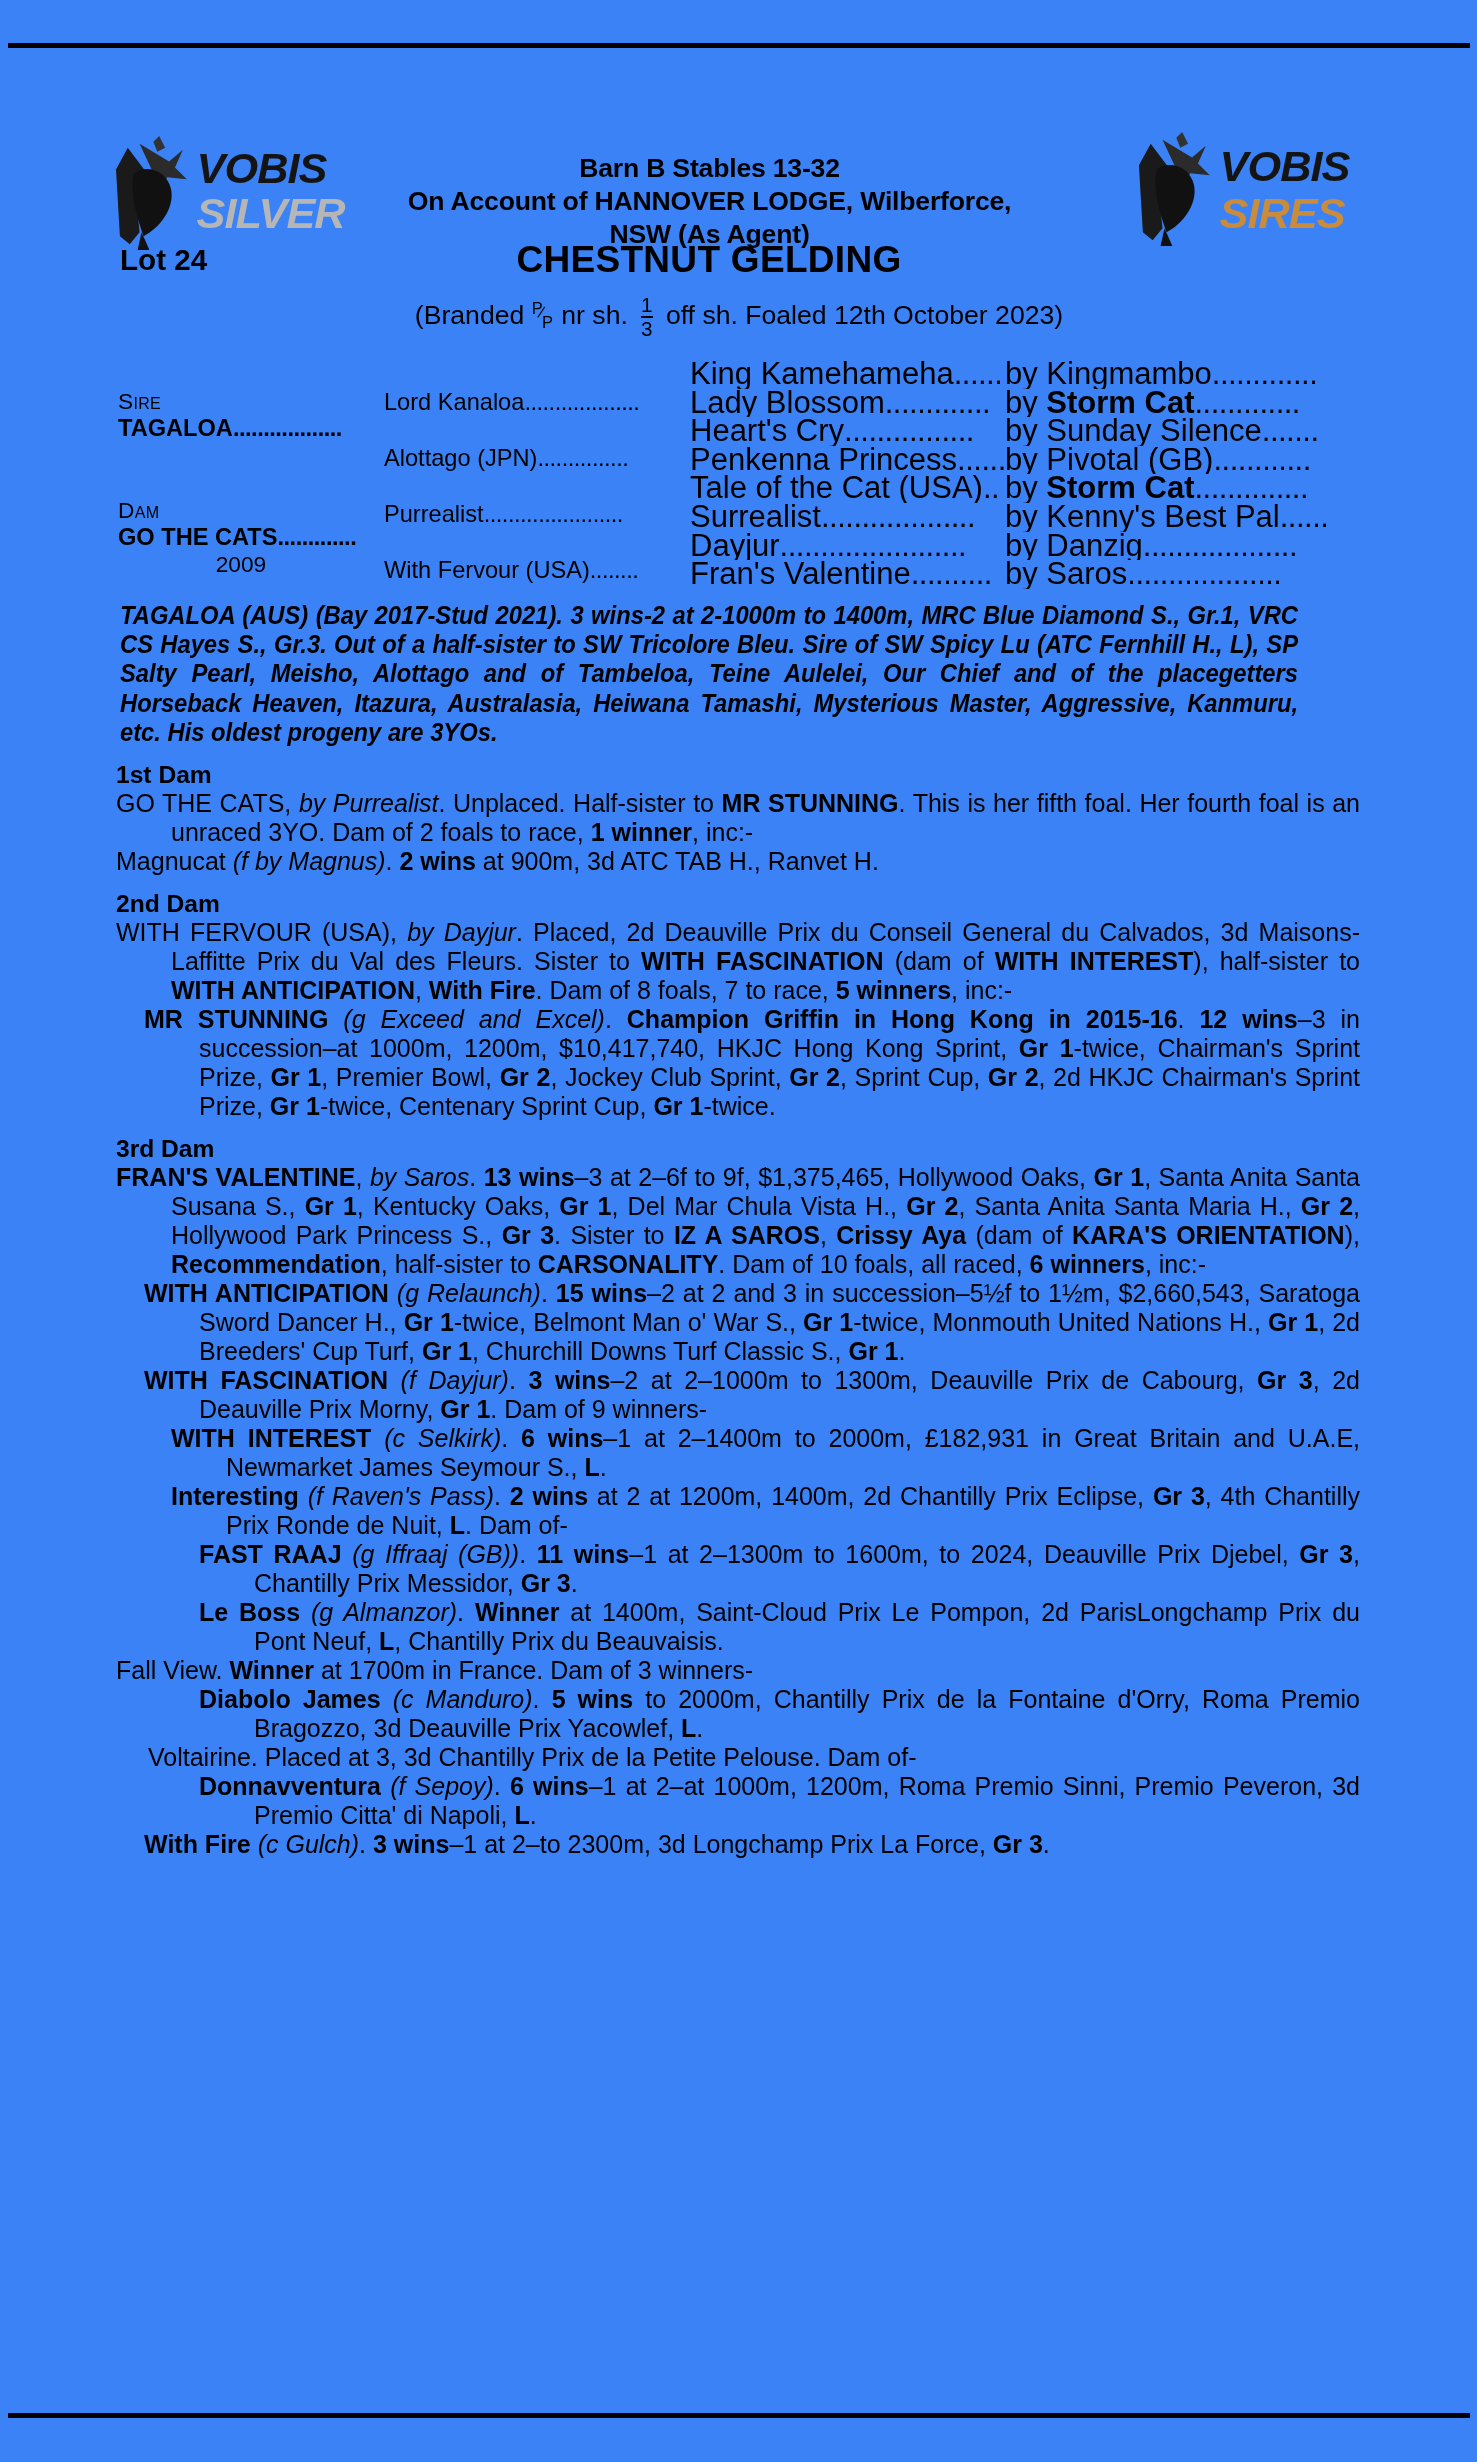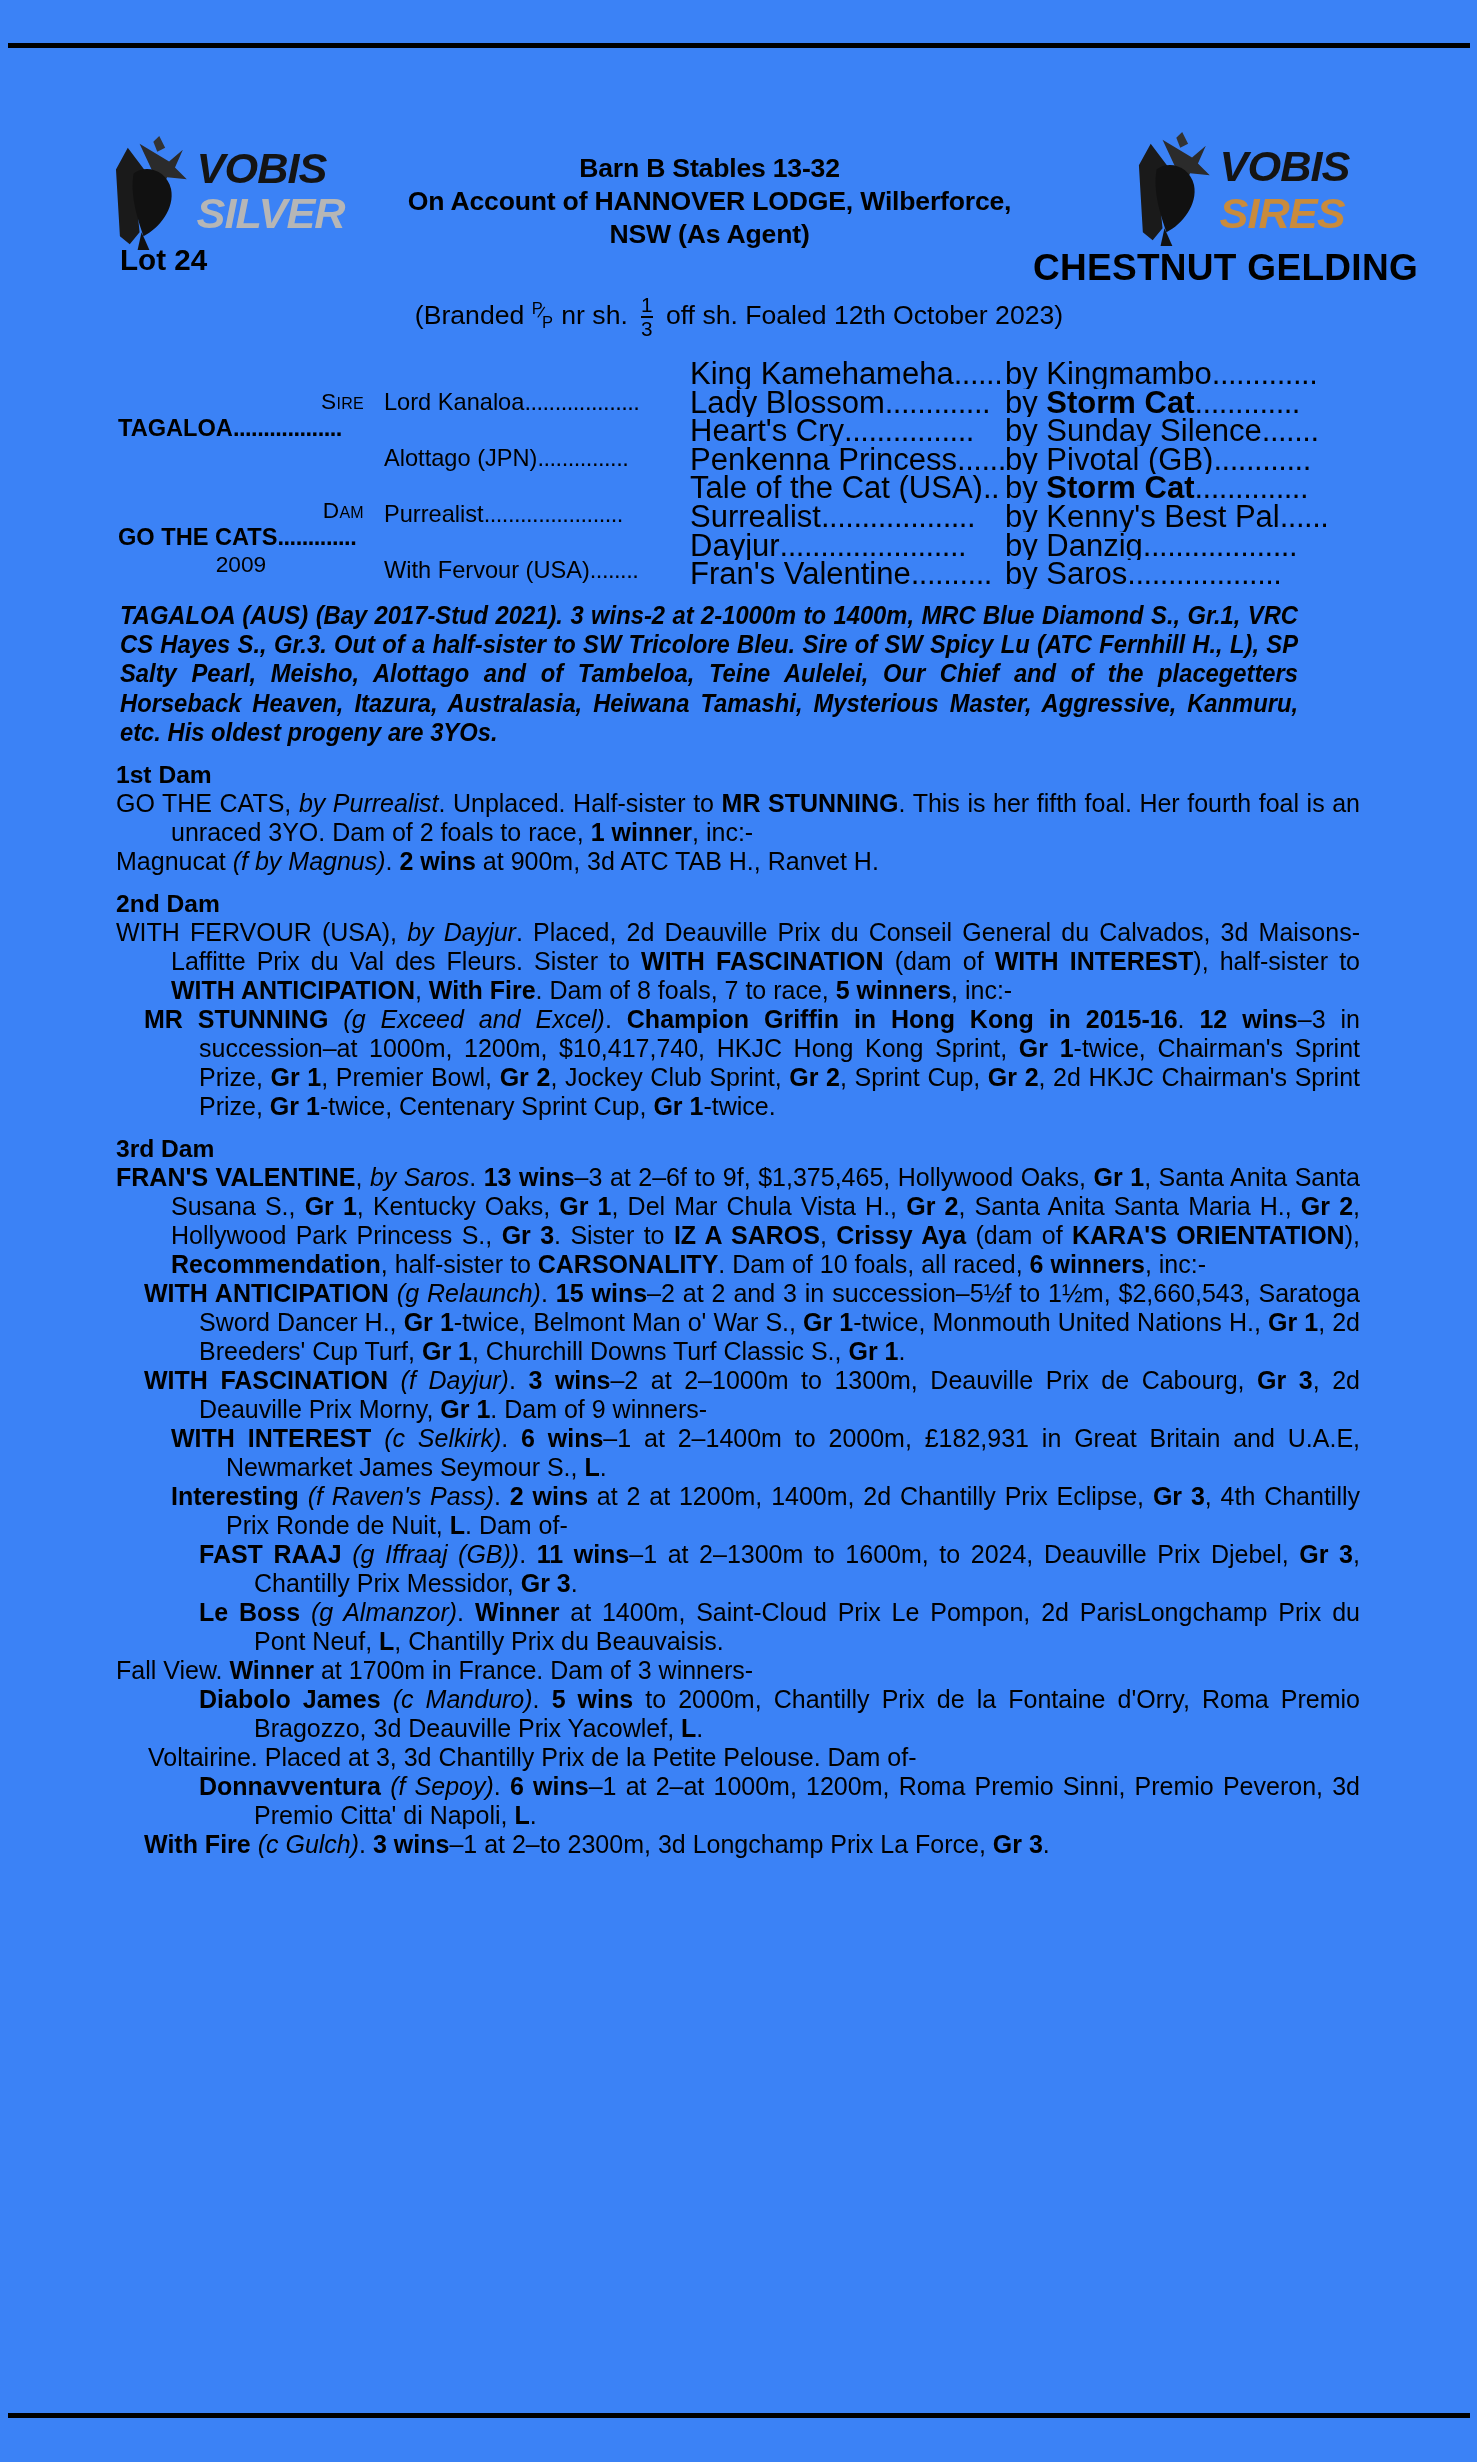--- a/index.html
+++ b/index.html
@@ -78,23 +78,23 @@
   .lot-number {
     position: absolute;
     left: 120px;
     top: 3.9px;
     font-weight: bold;
     font-size: 29.6px;
   }
   .animal-title {
     position: absolute;
     left: 0;
-    top: 8px;
+    top: 0;
     width: 1418px;
-    text-align: right;
+    text-align: center;
     font-weight: bold;
     font-size: 37px;
     letter-spacing: 0.3px;
   }
   .branded-line {
     text-align: center;
     font-size: 26.6px;
     margin-top: 1px;
     white-space: nowrap;
   }
@@ -148,21 +148,21 @@
   }
   .ped-col-a {
     position: absolute;
     left: 118px;
     top: 0;
     width: 246px;
   }
   .ped-sire-label, .ped-dam-label {
     font-variant: small-caps;
     font-size: 22.7px;
-    text-align: right;
+    text-align: left;
     letter-spacing: 0.3px;
   }
   .ped-name-bold {
     font-weight: bold;
     font-size: 23.6px;
     white-space: nowrap;
     overflow: hidden;
   }
   .ped-year {
     text-align: center;

